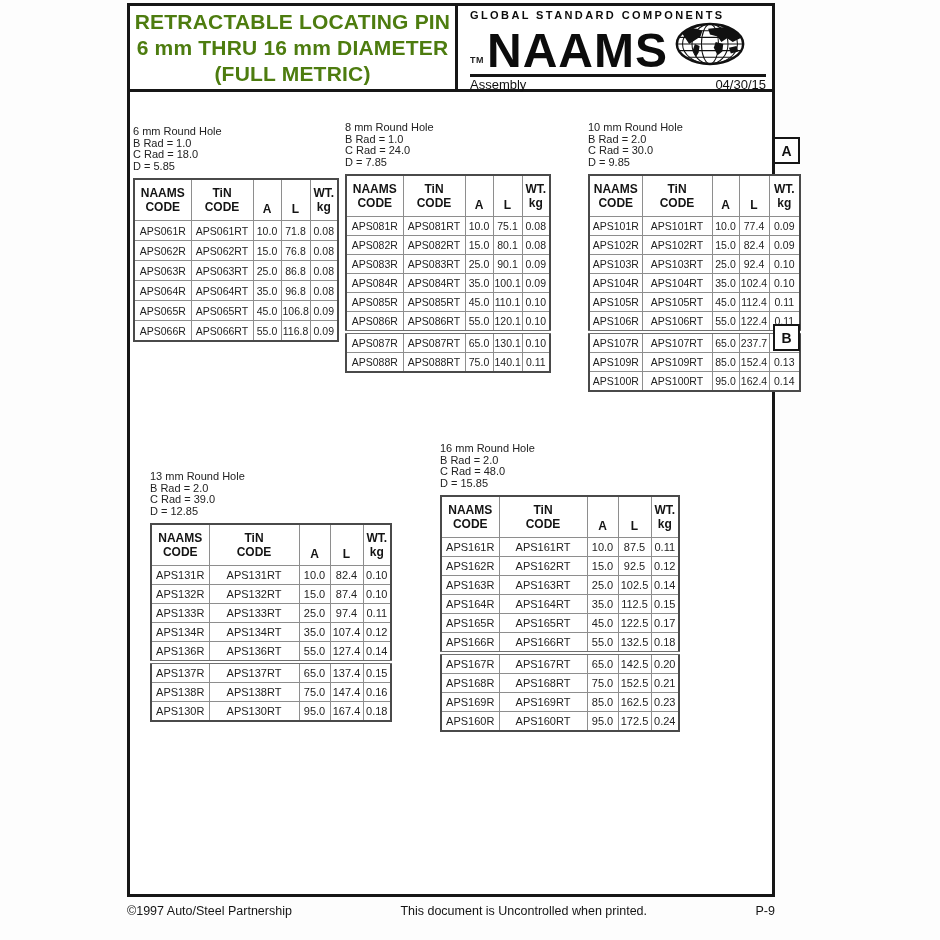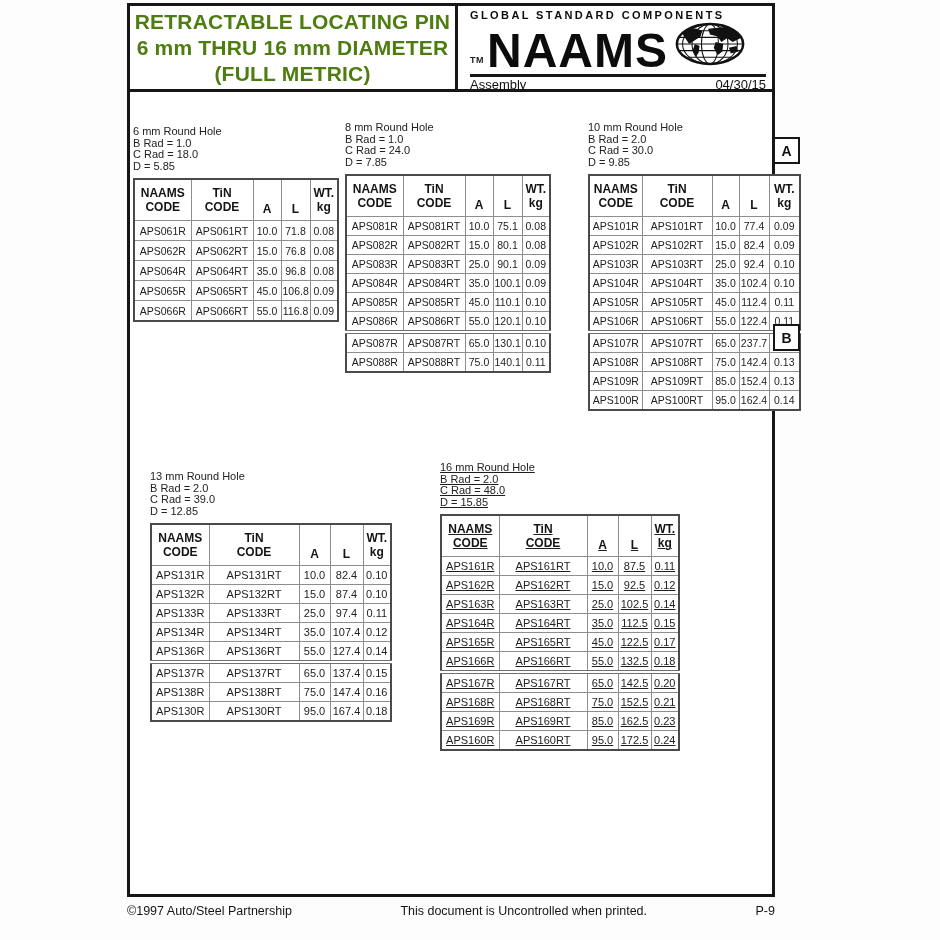--- a/index.html
+++ b/index.html
@@ -179,20 +179,27 @@
             <td>0.08</td>
           </tr>
           <tr>
             <td>APS062R</td>
             <td>APS062RT</td>
             <td>15.0</td>
             <td>76.8</td>
             <td>0.08</td>
           </tr>
           <tr>
+            <td>APS063R</td>
+            <td>APS063RT</td>
+            <td>25.0</td>
+            <td>86.8</td>
+            <td>0.08</td>
+          </tr>
+          <tr>
             <td>APS064R</td>
             <td>APS064RT</td>
             <td>35.0</td>
             <td>96.8</td>
             <td>0.08</td>
           </tr>
           <tr>
             <td>APS065R</td>
             <td>APS065RT</td>
             <td>45.0</td>
@@ -387,27 +394,20 @@
             <td>0.11</td>
           </tr>
           <tr class="sep">
             <td>APS107R</td>
             <td>APS107RT</td>
             <td>65.0</td>
             <td>237.7</td>
             <td>0.12</td>
           </tr>
           <tr>
-            <td>APS108R</td>
-            <td>APS108RT</td>
-            <td>75.0</td>
-            <td>142.4</td>
-            <td>0.13</td>
-          </tr>
-          <tr>
             <td>APS109R</td>
             <td>APS109RT</td>
             <td>85.0</td>
             <td>152.4</td>
             <td>0.13</td>
           </tr>
           <tr>
             <td>APS100R</td>
             <td>APS100RT</td>
             <td>95.0</td>
@@ -507,21 +507,21 @@
           <tr>
             <td>APS130R</td>
             <td>APS130RT</td>
             <td>95.0</td>
             <td>167.4</td>
             <td>0.18</td>
           </tr>
         </tbody>
       </table>
     </div>
-    <div class="tblock" style="left: 440px; top: 462px; text-decoration: underline;">
+    <div class="tblock" style="left: 440px; top: 443px;">
       <div class="specs">
         <div>16 mm Round Hole</div>
         <div>B Rad = 2.0</div>
         <div>C Rad = 48.0</div>
         <div>D = 15.85</div>
       </div>
       <table class="dt" style="width: 238px; --rh: 18px; --fs: 11px; --hfs: 12px;">
         <colgroup>
           <col style="width: 58px;">
           <col style="width: 88px;">

